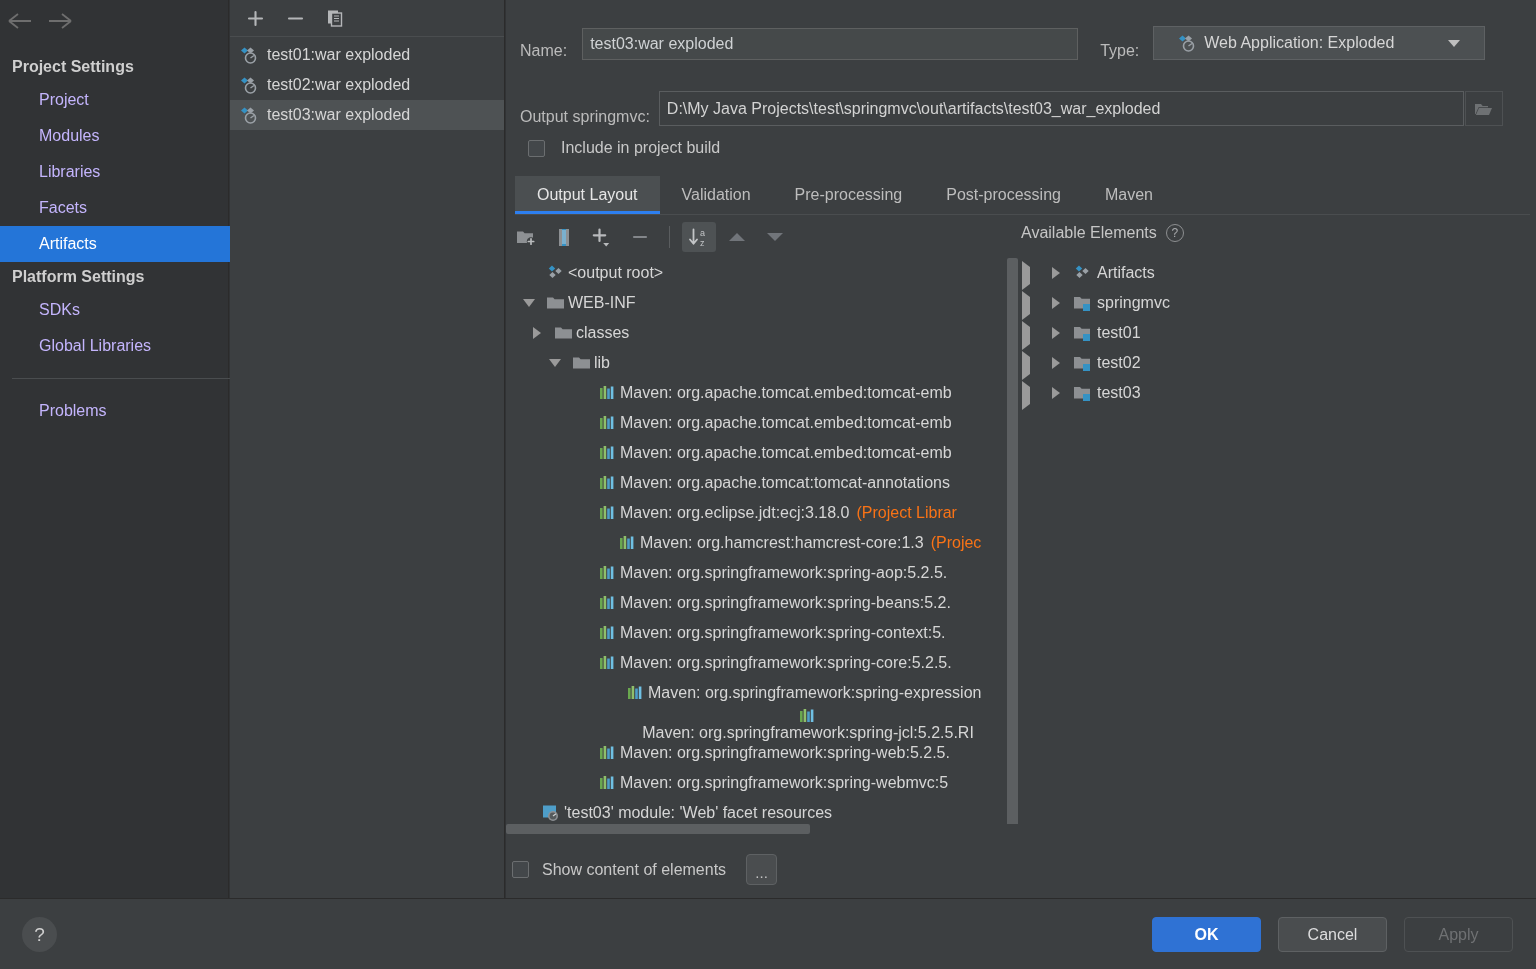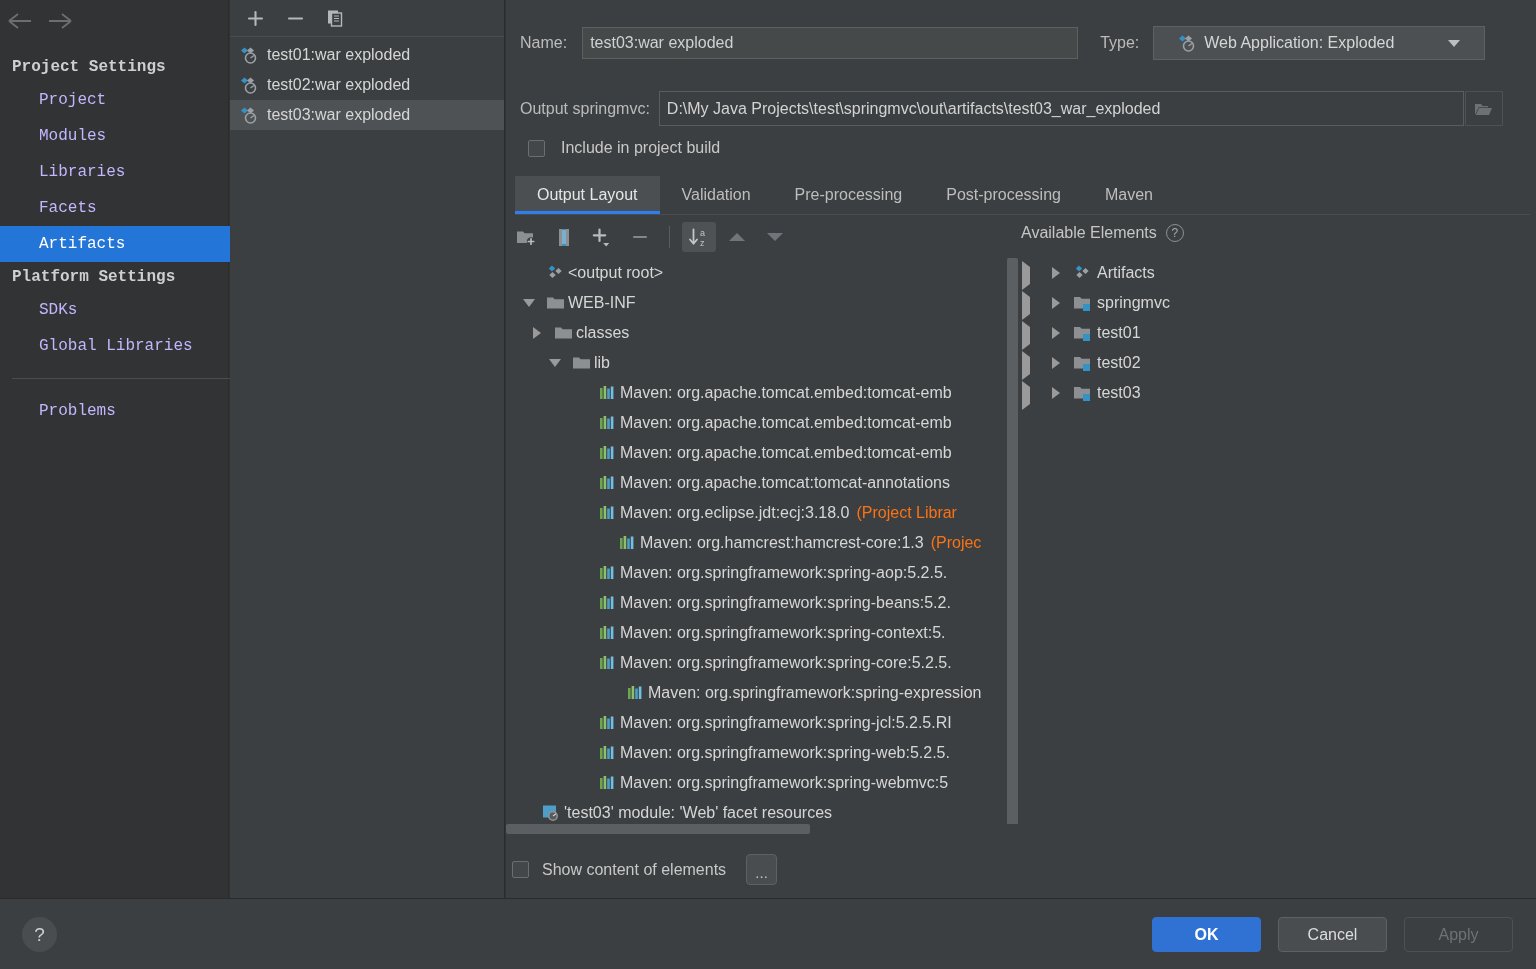--- a/index.html
+++ b/index.html
@@ -78,21 +78,21 @@
   }
   .art-row.selected { background: #4e5254; }
 
   
   #detail {
     position: absolute; left: 506px; top: 0;
     width: 1030px; height: 898px;
     background: #3c3f41;
   }
 
-  .field-row { position: absolute; display: flex; align-items: center; }
+  .field-row { position: absolute; display: flex; align-items: flex-end; }
 
   #row-name { left: 14px; top: 26px; width: 1002px; }
   .flabel { font-size: 16px; color: #bbbbbb; white-space: nowrap; }
   .textfield {
     background: #45494a; border: 1px solid #5e6060;
     height: 32px; color: #cfd2d4; font-size: 16px;
     display: flex; align-items: center; padding: 0 7px;
     font-family: "Liberation Sans", sans-serif;
   }
   #name-input { width: 496px; margin-left: 15px; }
@@ -293,21 +293,21 @@
           <path d="M2 9 L11 2 M2 9 L11 16 M2 9 L24 9" stroke="#6e6e6e" stroke-width="1.8" fill="none"></path>
         </svg>
       </div>
       <div class="nav-arrow">
         <svg width="26" height="18" viewBox="0 0 26 18">
           <path d="M24 9 L15 2 M24 9 L15 16 M24 9 L2 9" stroke="#6e6e6e" stroke-width="1.8" fill="none"></path>
         </svg>
       </div>
     </div>
 
-    <div style="position:absolute; left:0; top:52px; width:269px;font-family:Liberation Mono, monospace;">
+    <div style="position:absolute; left:0; top:52px; width:269px;">
       <div class="sb-group">Project Settings</div>
 
       <div class="sb-item">Project</div>
       <div class="sb-item">Modules</div>
       <div class="sb-item">Libraries</div>
       <div class="sb-item">Facets</div>
       <div class="sb-item selected">Artifacts</div>
 
       <div class="sb-group">Platform Settings</div>
 
@@ -691,21 +691,21 @@
         <svg width="18" height="16" viewBox="0 0 18 16">
           <rect x="1" y="3" width="2.6" height="11" fill="#6aa84f"></rect>
             <rect x="4.6" y="1" width="2.6" height="13" fill="#8fbf6b"></rect>
           <rect x="8.2" y="3.5" width="2.6" height="10.5" fill="#4e9ec9"></rect>
             <rect x="11.8" y="1.5" width="2.6" height="12.5" fill="#6fc0e3"></rect>
         </svg>
       </span>
       <span>Maven: org.springframework:spring-expression</span>
     </div>
 
-    <div class="tnode" style="padding-left:90px;">
+    <div class="tnode" style="padding-left:90px;flex-direction:column;">
       <span class="ticon">
         <svg width="18" height="16" viewBox="0 0 18 16">
           <rect x="1" y="3" width="2.6" height="11" fill="#6aa84f"></rect>
             <rect x="4.6" y="1" width="2.6" height="13" fill="#8fbf6b"></rect>
           <rect x="8.2" y="3.5" width="2.6" height="10.5" fill="#4e9ec9"></rect>
             <rect x="11.8" y="1.5" width="2.6" height="12.5" fill="#6fc0e3"></rect>
         </svg>
       </span>
       <span>Maven: org.springframework:spring-jcl:5.2.5.RI</span>
     </div>

